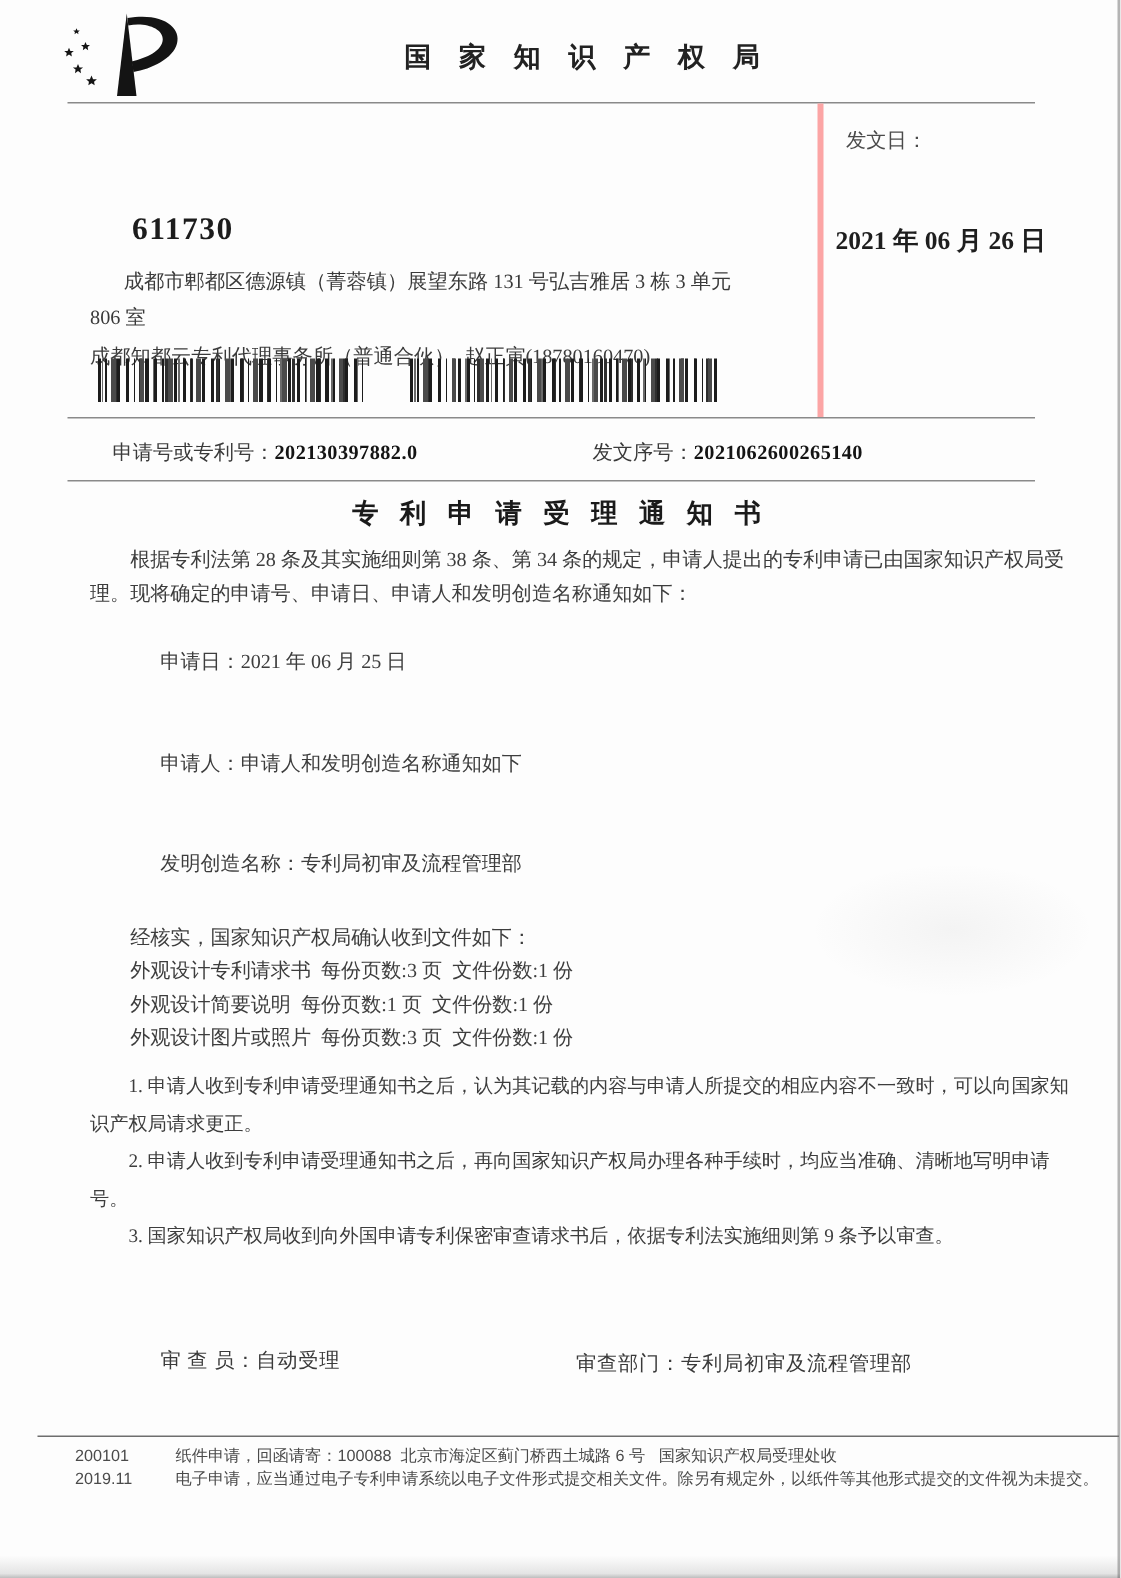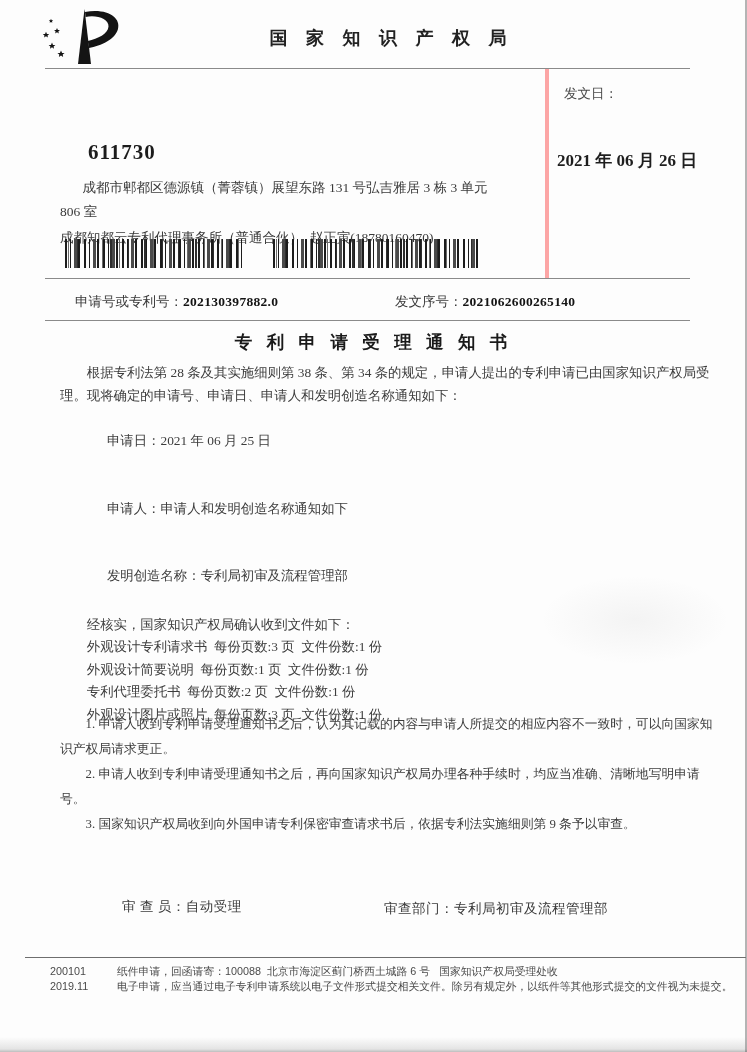--- a/index.html
+++ b/index.html
@@ -68,21 +68,21 @@
   .intro { text-indent:2em; white-space:pre-wrap; }
   .field { margin-left:2em; white-space:pre-wrap; }
   .confirm { margin-left:2em; margin-top:3px; }
   .docline { margin-left:2em; white-space:pre-wrap; }
 
   
   .notes { left:60px; top:712px; width:662px; font-size:12.8px; line-height:25px; color:#3d3d3d; }
   .note-item { text-indent:2em; white-space:pre-wrap; }
 
   
-  .examiner   { left:122px; top:898px; font-size:13.5px; letter-spacing:0.5px; }
+  .examiner   { left:107px; top:898px; font-size:13.5px; letter-spacing:0.5px; }
   .department { left:384px; top:900px; font-size:13.5px; letter-spacing:0.5px; }
 
   
   .footer { left:50px; top:964px; width:700px; display:flex;
             font-family:"Liberation Sans","DejaVu Sans",sans-serif;
             font-size:10.8px; line-height:14.6px; color:#4a4a4a; }
   .fcol1 { width:67px; flex:none; }
   .fcol2 { flex:1; }
   .fline { white-space:pre-wrap; }
 
@@ -152,21 +152,20 @@
     </div>
     <div class="field">
       <span>申请人：</span><span>申请人和发明创造名称通知如下</span>
     </div>
     <div class="field">
       <span>发明创造名称：</span><span>专利局初审及流程管理部</span>
     </div>
     <div class="confirm">经核实，国家知识产权局确认收到文件如下：</div>
     <div class="docline">外观设计专利请求书  每份页数:3 页  文件份数:1 份</div>
     <div class="docline">外观设计简要说明  每份页数:1 页  文件份数:1 份</div>
-    <div class="docline">专利代理委托书  每份页数:2 页  文件份数:1 份</div>
     <div class="docline">外观设计图片或照片  每份页数:3 页  文件份数:1 份</div>
   </div>
 
   <div class="abs notes">
     <p class="note-item">1. 申请人收到专利申请受理通知书之后，认为其记载的内容与申请人所提交的相应内容不一致时，可以向国家知识产权局请求更正。</p>
     <p class="note-item">2. 申请人收到专利申请受理通知书之后，再向国家知识产权局办理各种手续时，均应当准确、清晰地写明申请号。</p>
     <p class="note-item">3. 国家知识产权局收到向外国申请专利保密审查请求书后，依据专利法实施细则第 9 条予以审查。</p>
   </div>
 
   <div class="abs examiner">

